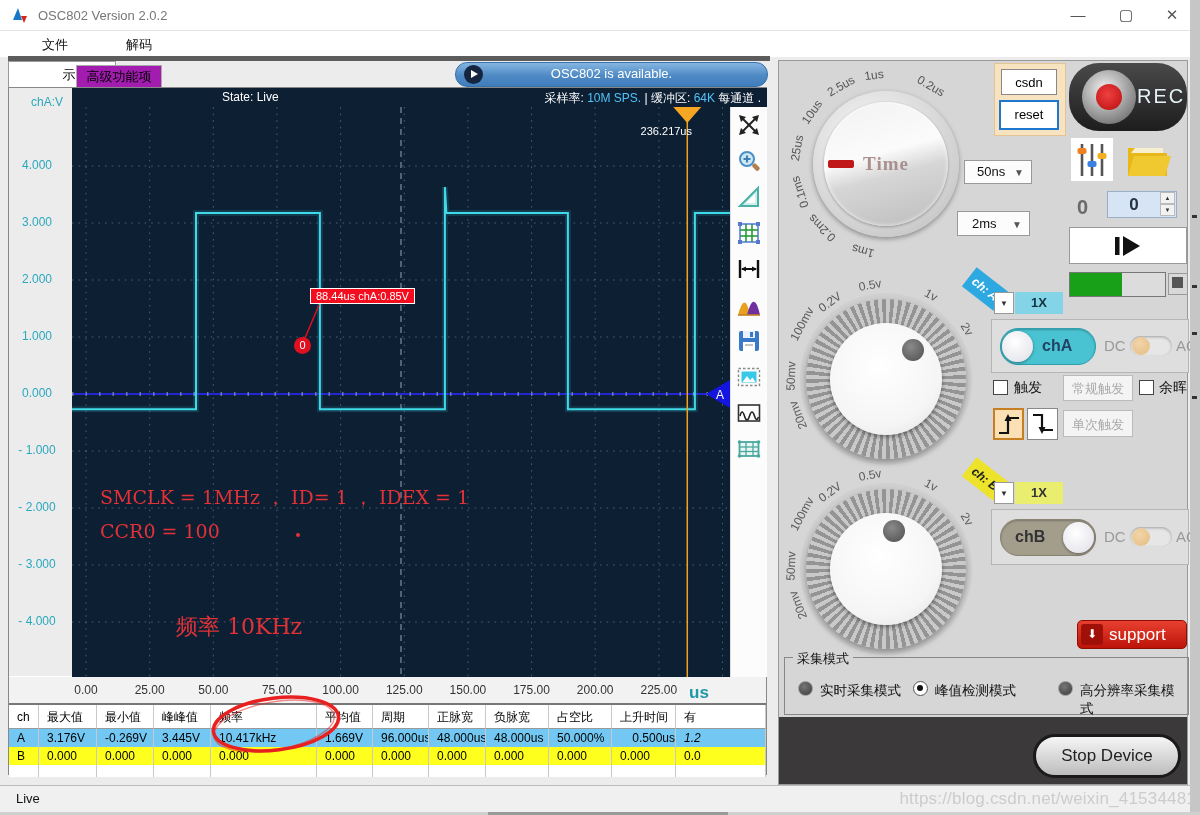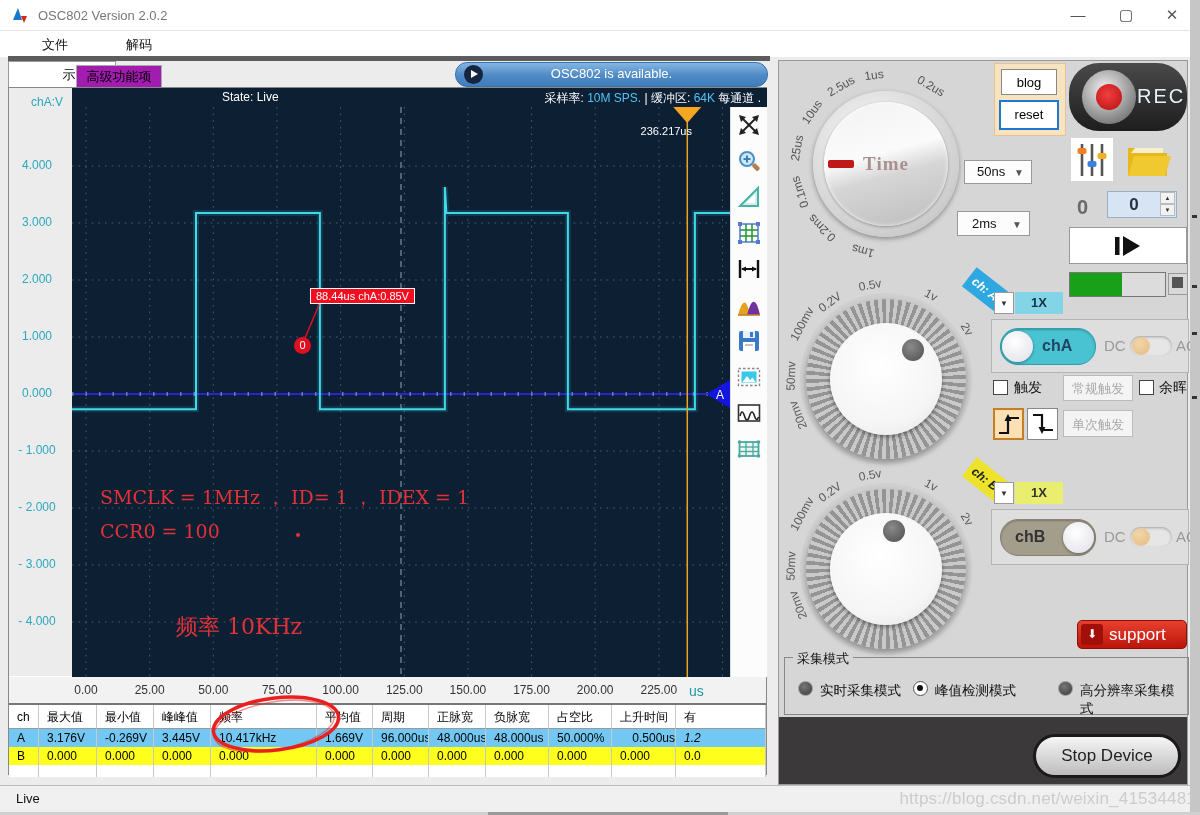--- a/index.html
+++ b/index.html
@@ -39,21 +39,21 @@
   .red-note{color:#E23238;font-family:"DejaVu Serif","Liberation Serif",serif;white-space:nowrap;}
   #note1{left:28px;top:378px;font-size:19px;}
   #note2{left:28px;top:413px;font-size:19px;}
   #note-dot{left:224px;top:426px;width:4px;height:4px;border-radius:50%;background:#E23238;}
   #note3{left:104px;top:505px;font-size:22px;}
   #scope-toolbar{left:721px;top:19px;width:37px;height:570px;background:#FCFCFC;border-left:1px solid #ddd;box-sizing:border-box;
                  display:flex;flex-direction:column;align-items:center;padding-top:4px;gap:9px;}
   .tool-btn{width:27px;height:27px;display:flex;align-items:center;justify-content:center;}
   #xaxis{left:0px;top:589px;width:757px;height:26px;background:#F2F2F2;}
   .xtick{top:6px;width:56px;text-align:center;color:#333;font-size:12px;}
-  #x-unit{left:680px;top:6px;color:#1E98A8;font-size:14px;font-weight:normal;}
+  #x-unit{left:680px;top:6px;color:#1E98A8;font-size:17px;font-weight:bold;}
   
   #mtable{left:0px;top:615px;width:757px;height:71px;background:#fff;font-size:12px;border-top:2px solid #777;}
   .trow{display:flex;}
   .tc{box-sizing:border-box;border-right:1px solid #C9C9C9;padding:0 0 0 8px;overflow:hidden;white-space:nowrap;}
   .th{height:24px;line-height:24px;color:#000;border-bottom:1px solid #999;}
   .td{height:18px;line-height:18px;color:#000;}
   .rowA .td{background:#72C8F2;}
   .rowB .td{background:#FFFF1E;}
   .rowE .td{height:12px;background:#fff;}
   
@@ -469,21 +469,21 @@
       <span id="tl2">1us</span>
       <span id="tl3">0.2us</span>
       <span id="tl4">10us</span>
       <span id="tl5">25us</span>
       <span id="tl6">0.1ms</span>
       <span id="tl7">0.2ms</span>
       <span id="tl8">1ms</span>
     </div>
 
     <div class="abs" id="tan-box"></div>
-    <div class="abs" id="auto-btn">blog</div>
+    <div class="abs" id="auto-btn">csdn</div>
     <div class="abs" id="reset-btn">reset</div>
     <div class="abs" id="rec-btn">
       <div class="abs" id="rec-circle">
           <div class="abs" id="rec-red"></div>
         </div>
       <span class="abs" id="rec-text">REC</span>
     </div>
     <div class="abs select" id="sel-50ns"><span>50ns</span><span class="abs sel-arrow" style="line-height:24px">▼</span></div>
     <div class="abs select" id="sel-2ms"><span>2ms</span><span class="abs sel-arrow" style="line-height:25px">▼</span></div>
 

